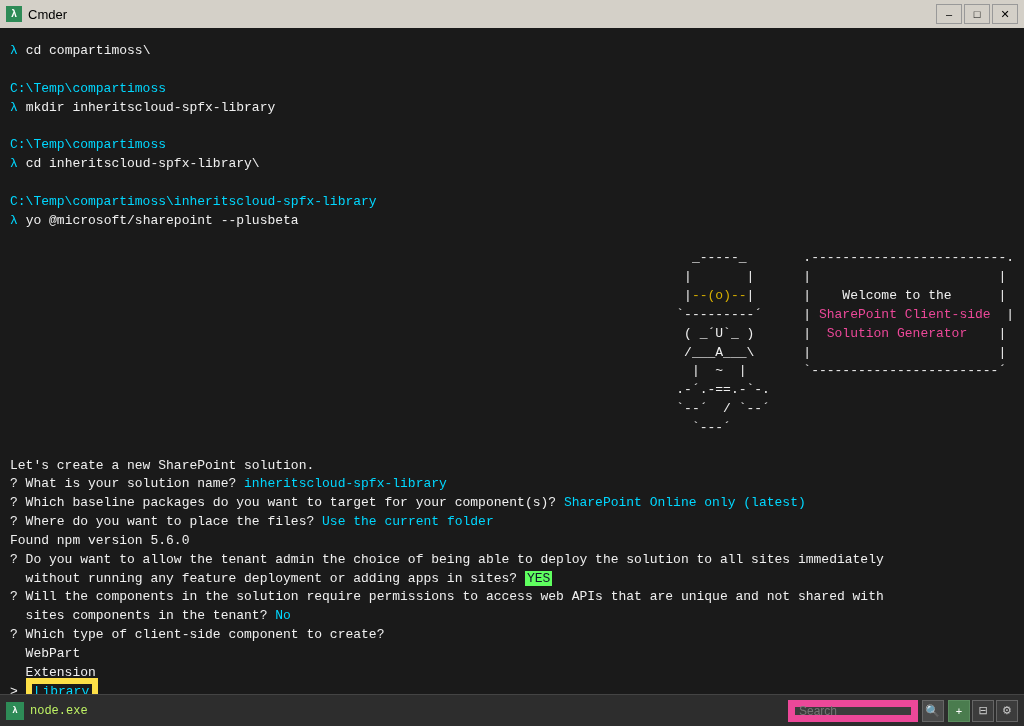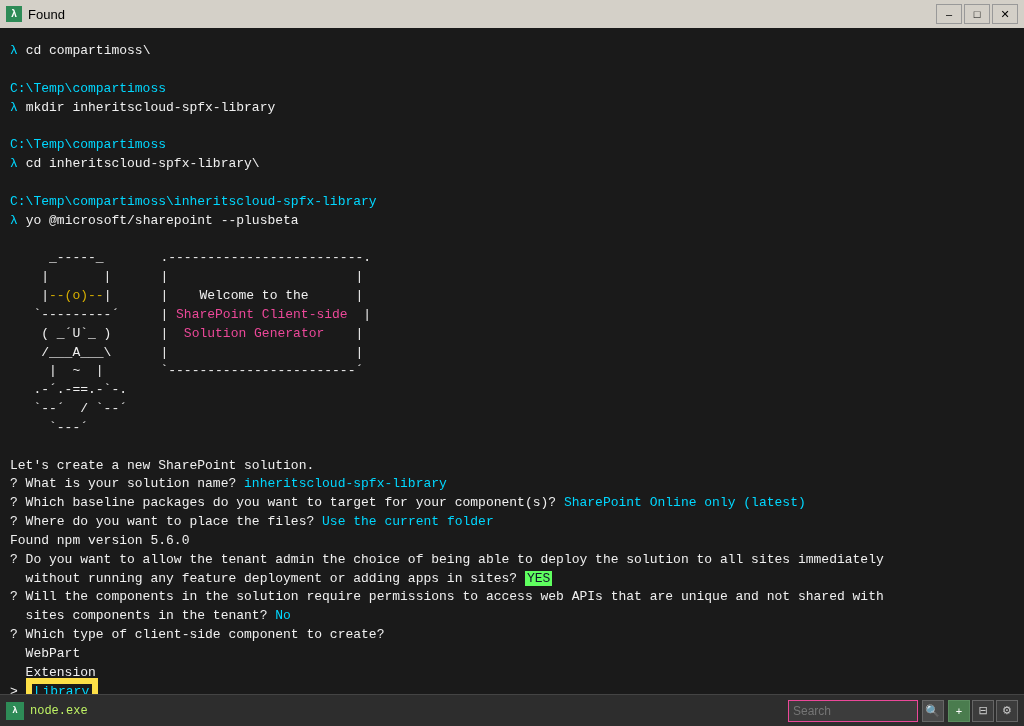--- a/index.html
+++ b/index.html
@@ -104,21 +104,21 @@
       color: #bef264;
       font-family: 'Courier New', monospace;
     }
     .status-right {
       display: flex;
       align-items: center;
       gap: 4px;
     }
     .search-box {
       background: #3c3c3c;
-      border: 1px solid #ec4899;
+      border: 7px solid #ec4899;
       height: 22px;
       width: 130px;
       display: flex;
       align-items: center;
       padding: 0 4px;
     }
     .search-input {
       background: transparent;
       border: none;
       outline: none;
@@ -169,21 +169,21 @@
     }
   </style>
 </head>
 <body>
 
 <div class="title-bar">
   <div class="title-bar-left">
     <div class="title-bar-icon">
       <span>λ</span>
     </div>
-    <span class="title-bar-title">Found</span>
+    <span class="title-bar-title">Cmder</span>
   </div>
   <div class="title-bar-controls">
     <button class="title-btn">–</button>
     <button class="title-btn">□</button>
     <button class="title-btn close">✕</button>
   </div>
 </div>
 
 <div class="terminal">
 
@@ -192,21 +192,21 @@
   <div class="line"><span class="cyan">C:\Temp\compartimoss</span></div>
   <div class="line"><span class="cyan">λ</span> <span class="white">mkdir inheritscloud-spfx-library</span></div>
   <div class="line">&nbsp;</div>
   <div class="line"><span class="cyan">C:\Temp\compartimoss</span></div>
   <div class="line"><span class="cyan">λ</span> <span class="white">cd inheritscloud-spfx-library\</span></div>
   <div class="line">&nbsp;</div>
   <div class="line"><span class="cyan">C:\Temp\compartimoss\inheritscloud-spfx-library</span></div>
   <div class="line"><span class="cyan">λ</span> <span class="white">yo @microsoft/sharepoint --plusbeta</span></div>
   <div class="line">&nbsp;</div>
 
-  <div style="display:flex; align-items:flex-start;">
+  <div style="display:flex; align-items:flex-start;justify-content:flex-end;">
     <div style="margin-right: 10px;">
       <div class="line ascii-art">     _-----_     </div>
       <div class="line ascii-art">    |       |    </div>
       <div class="line ascii-art">    |<span class="ascii-yellow">--(o)--</span>|    </div>
       <div class="line ascii-art">   `---------´   </div>
       <div class="line ascii-art">    ( _´U`_ )    </div>
       <div class="line ascii-art">    /___A___\    </div>
       <div class="line ascii-art">     |  ~  |     </div>
       <div class="line ascii-art">   .-´.-==.-`-.  </div>
       <div class="line ascii-art">   `--´  / `--´  </div>

